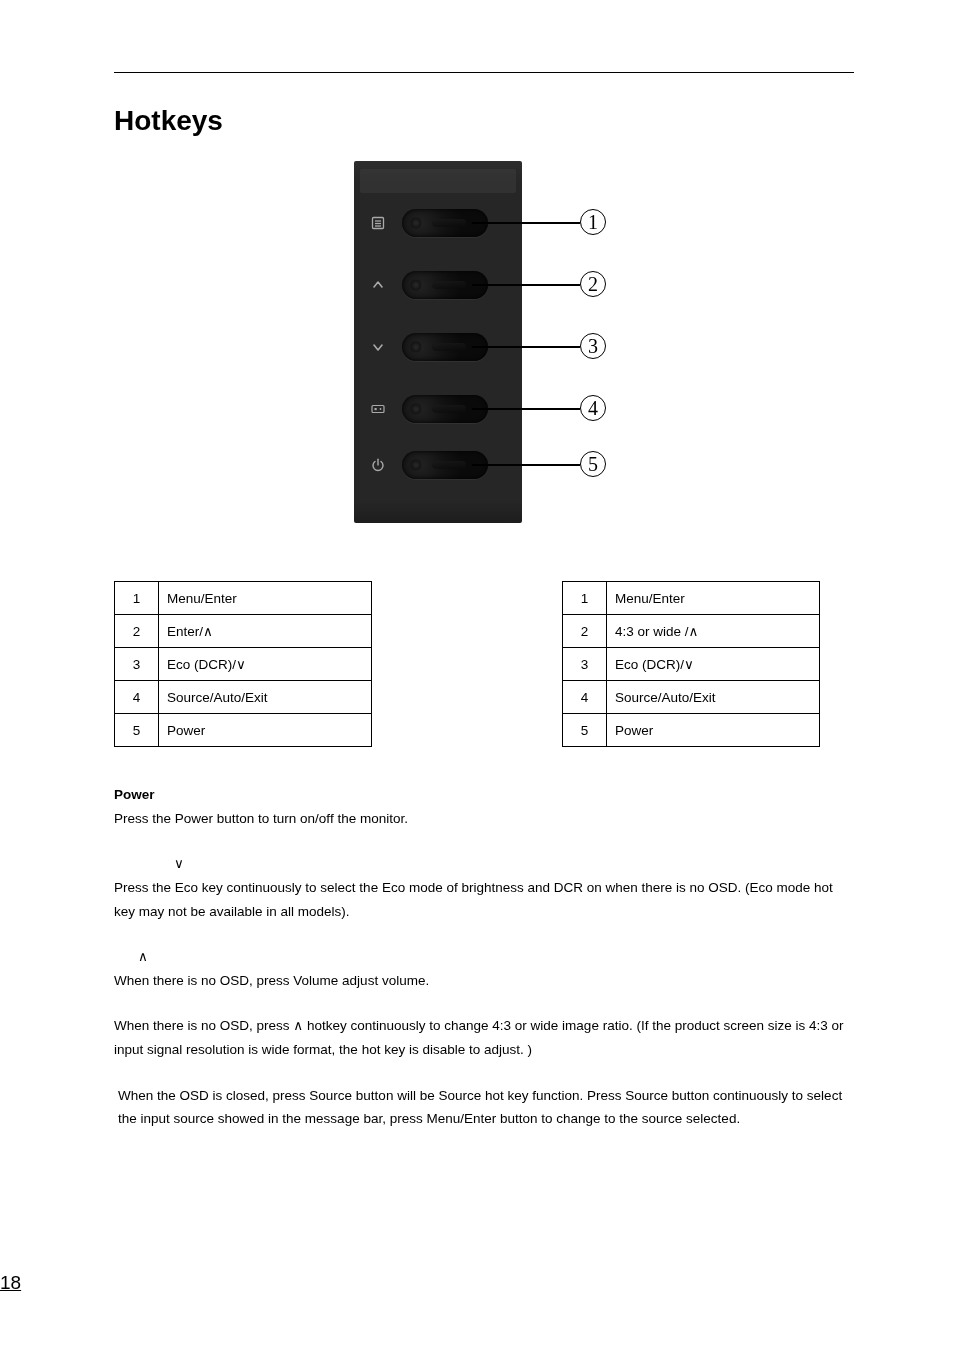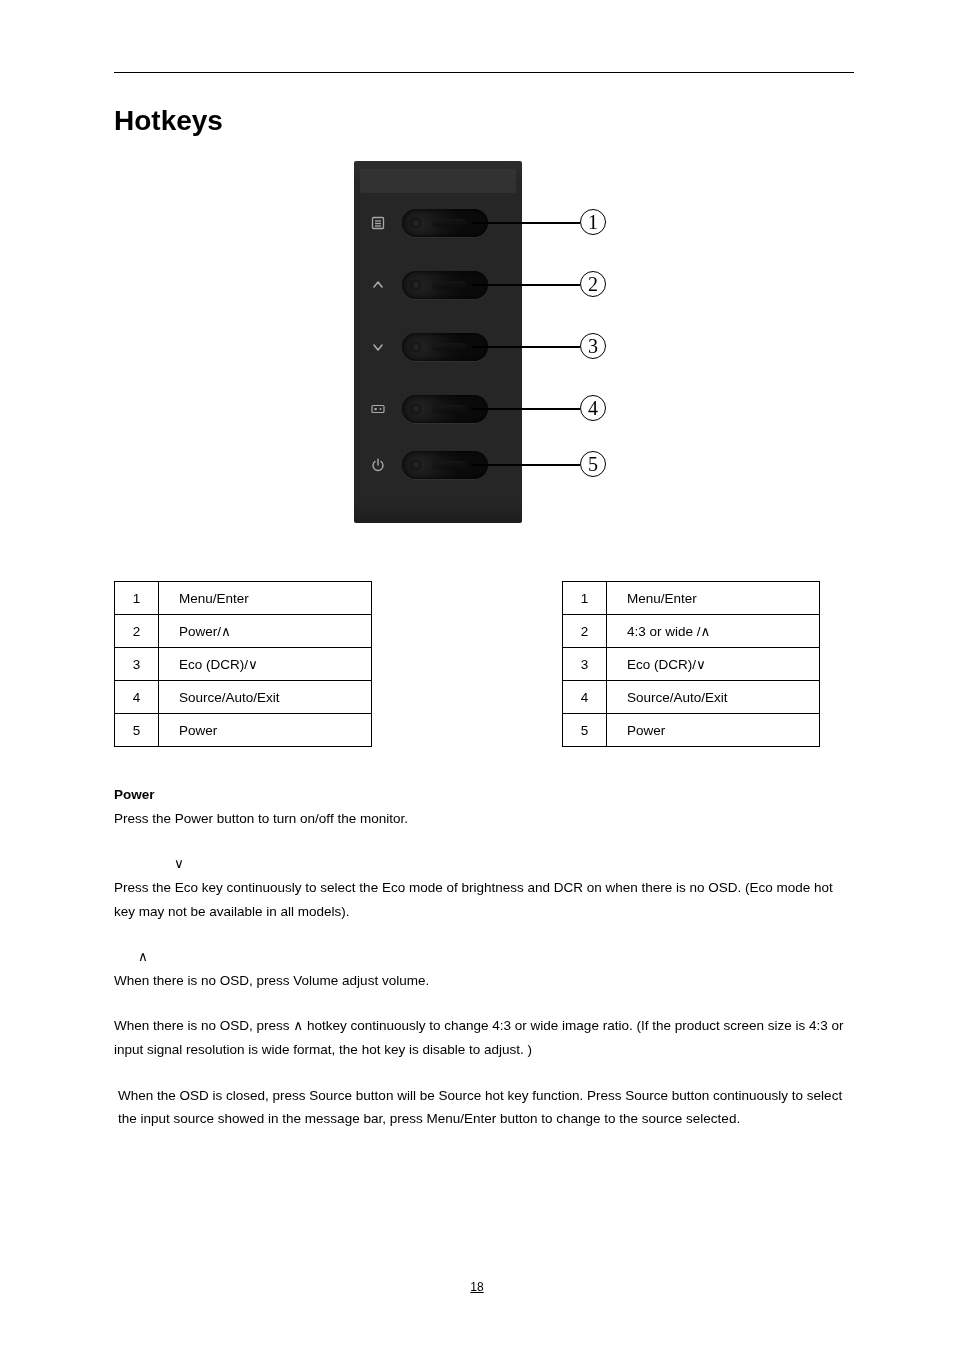--- a/index.html
+++ b/index.html
@@ -14,27 +14,27 @@
   .btn-row { position: absolute; left: 0; width: 168px; height: 40px; display: flex; align-items: center; }
   .icon-slot { width: 48px; display:flex; align-items:center; justify-content:center; color: #a9a9a9; font-size: 14px; }
   .icon-slot svg { width: 16px; height: 16px; }
   .pill { position: relative; width: 86px; height: 28px; background: radial-gradient(circle at 18px 14px, #222 0, #111 36%, #0a0a0a 60%); border-radius: 14px; box-shadow: inset 0 0 4px #000, 0 1px 1px rgba(255,255,255,0.06); }
   .pill::before { content:""; position:absolute; left:9px; top:9px; width:10px; height:10px; border-radius:50%; background: radial-gradient(circle, #2a2a2a, #0a0a0a); box-shadow: 0 0 1px #000; }
   .pill::after { content:""; position:absolute; left:30px; top:10px; width:34px; height:8px; border-radius:4px; background: linear-gradient(#1a1a1a, #0a0a0a); opacity:.6; }
   .lead { position:absolute; height:1.5px; background:#000; }
   .callout { position:absolute; width:26px; height:26px; border:1.5px solid #000; border-radius:50%; display:flex; align-items:center; justify-content:center; font-family: "Times New Roman", serif; font-size:20px; background:#fff; }
   .tables { display:flex; gap: 190px; margin-bottom: 36px; }
   table.hot { border-collapse: collapse; width: 258px; }
-  table.hot td { border: 1px solid #000; font-size: 13.5px; height: 33px; vertical-align: middle; padding-left: 20px; }
+  table.hot td { border: 1px solid #000; font-size: 13.5px; height: 33px; vertical-align: middle; padding-left: 8px; }
   table.hot td.num { width: 44px; text-align: center; padding-left: 0; }
   .body { font-size: 13.5px; line-height: 1.75; }
   .body .sect { margin-bottom: 22px; }
   .body strong.h { font-weight: bold; }
   .symline { display:inline-block; width: 60px; }
-  .pagenum { position:absolute; left:0; right:0; bottom: 56px; text-align:center; font-size: 12px; text-decoration: underline; }
+  .pagenum { position:absolute; left:0; right:0; bottom: 56px; font-size: 19px; text-decoration: underline; }
   .caret-up, .caret-down { font-family: Arial, sans-serif; }
 </style>
 </head>
 <body>
 
 <div class="page">
   <div class="rule"></div>
   <h2 class="title">Hotkeys</h2>
 
   <div class="diagram-wrap">
@@ -110,21 +110,21 @@
 
   <div class="tables">
     <table class="hot">
       <tbody>
           <tr>
             <td class="num">1</td>
             <td>Menu/Enter</td>
           </tr>
       <tr>
             <td class="num">2</td>
-            <td>Power/∧</td>
+            <td>Enter/∧</td>
           </tr>
       <tr>
             <td class="num">3</td>
             <td>Eco (DCR)/∨</td>
           </tr>
       <tr>
             <td class="num">4</td>
             <td>Source/Auto/Exit</td>
           </tr>
       <tr>

